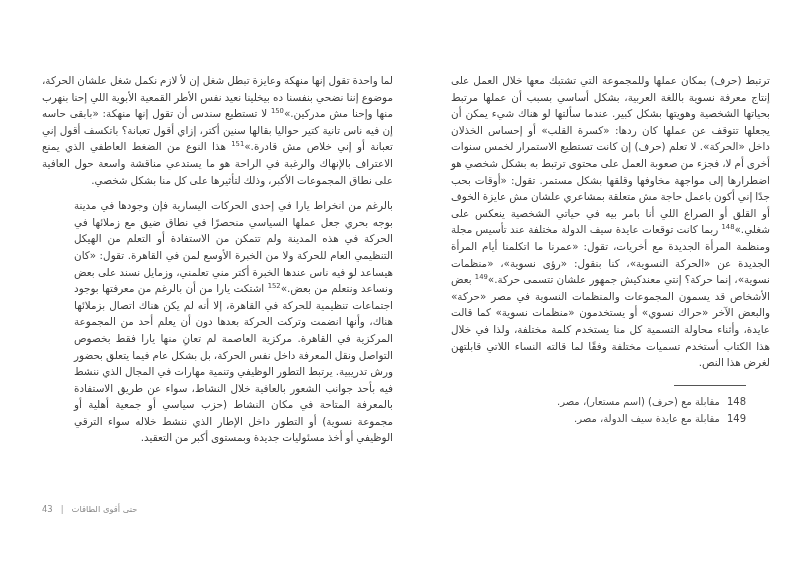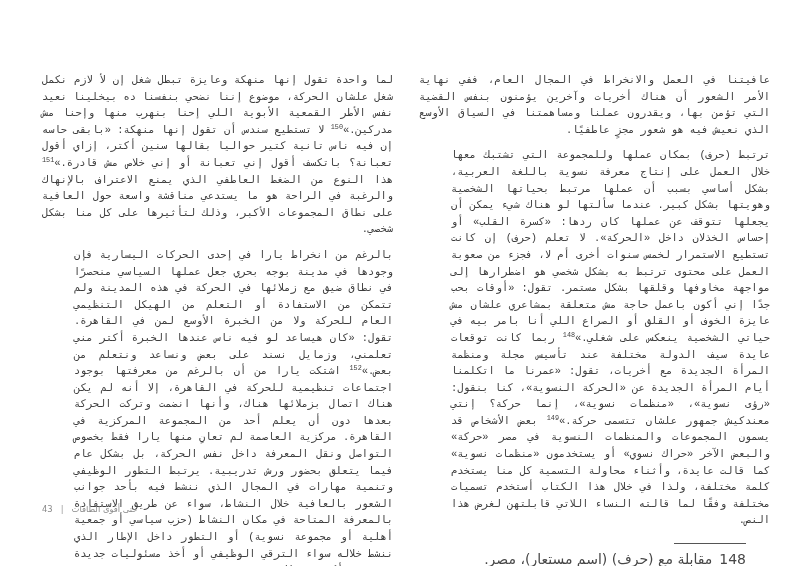--- a/index.html
+++ b/index.html
@@ -29,42 +29,41 @@
   .col {
     width: 351px;
     flex: 0 0 351px;
   }
   .para {
     margin: 0 0 9px 0;
     font-size: 10.4px;
     line-height: 16.6px;
     text-align: justify;
     word-spacing: -0.4px;
-    font-family: Liberation Mono, monospace;
   }
   .para:last-child { margin-bottom: 0; margin-left: 32px; }
   sup {
     font-size: 6.8px;
     line-height: 0;
     vertical-align: super;
     color: #3d3d3d;
   }
   .footnotes {
     margin-top: 14px;
     padding-left: 0;
     padding-right: 24px;
   }
   .fn-rule {
     width: 72px;
     border-top: 1px solid #555555;
     margin: 0 0 7px 0;
     height: 0;
   }
   .fn-line {
-    font-size: 14px;
+    font-size: 10px;
     line-height: 17.5px;
     color: #474747;
     text-align: right;
     white-space: nowrap;
   }
   .fn-num {
     margin-left: 7px;
   }
   .footer {
     position: absolute;
@@ -83,28 +82,28 @@
 </style>
 </head>
 <body>
 
 <div class="page">
 
   <div class="columns">
 
     <div class="col col-right">
       <div>
-          <p class="para">عافيتنا في العمل والانخراط في المجال العام، ففي نهاية الأمر الشعور أن هناك أخريات وآخرين يؤمنون بنفس القضية التي تؤمن بها، ويقدرون عملنا ومساهمتنا في السياق الأوسع الذي نعيش فيه هو شعور مجزٍ عاطفيًا.</p>
           <p class="para">ترتبط (حرف) بمكان عملها وللمجموعة التي تشتبك معها خلال العمل على إنتاج معرفة نسوية باللغة العربية، بشكل أساسي بسبب أن عملها مرتبط بحياتها الشخصية وهويتها بشكل كبير. عندما سألتها لو هناك شيء يمكن أن يجعلها تتوقف عن عملها كان ردها: «كسرة القلب» أو إحساس الخذلان داخل «الحركة». لا تعلم (حرف) إن كانت تستطيع الاستمرار لخمس سنوات أخرى أم لا، فجزء من صعوبة العمل على محتوى ترتبط به بشكل شخصي هو اضطرارها إلى مواجهة مخاوفها وقلقها بشكل مستمر. تقول: «أوقات بحب جدًا إني أكون باعمل حاجة مش متعلقة بمشاعري علشان مش عايزة الخوف أو القلق أو الصراع اللي أنا بامر بيه في حياتي الشخصية ينعكس على شغلي.»<sup>148</sup> ربما كانت توقعات عايدة سيف الدولة مختلفة عند تأسيس مجلة ومنظمة المرأة الجديدة مع أخريات، تقول: «عمرنا ما اتكلمنا أيام المرأة الجديدة عن «الحركة النسوية»، كنا بنقول: «رؤى نسوية»، «منظمات نسوية»، إنما حركة؟ إنتي معندكيش جمهور علشان تتسمى حركة.»<sup>149</sup> بعض الأشخاص قد يسمون المجموعات والمنظمات النسوية في مصر «حركة» والبعض الآخر «حراك نسوي» أو يستخدمون «منظمات نسوية» كما قالت عايدة، وأثناء محاولة التسمية كل منا يستخدم كلمة مختلفة، ولذا في خلال هذا الكتاب أستخدم تسميات مختلفة وفقًا لما قالته النساء اللاتي قابلتهن لغرض هذا النص.</p>
         </div>
 
       <div class="footnotes">
         <div class="fn-rule"></div>
         <div>
             <div class="fn-line"><span class="fn-num">148</span><span class="fn-text">مقابلة مع (حرف) (اسم مستعار)، مصر.</span></div>
+            <div class="fn-line"><span class="fn-num">149</span><span class="fn-text">مقابلة مع عايدة سيف الدولة، مصر.</span></div>
           </div>
       </div>
     </div>
 
     <div class="col col-left">
       <div>
           <p class="para">لما واحدة تقول إنها منهكة وعايزة تبطل شغل إن لأ لازم نكمل شغل علشان الحركة، موضوع إننا نضحي بنفسنا ده بيخلينا نعيد نفس الأطر القمعية الأبوية اللي إحنا بنهرب منها وإحنا مش مدركين.»<sup>150</sup> لا تستطيع سندس أن تقول إنها منهكة: «بابقى حاسه إن فيه ناس تانية كتير حواليا بقالها سنين أكتر، إزاي أقول تعبانة؟ باتكسف أقول إني تعبانة أو إني خلاص مش قادرة.»<sup>151</sup> هذا النوع من الضغط العاطفي الذي يمنع الاعتراف بالإنهاك والرغبة في الراحة هو ما يستدعي مناقشة واسعة حول العافية على نطاق المجموعات الأكبر، وذلك لتأثيرها على كل منا بشكل شخصي.</p>
           <p class="para">بالرغم من انخراط يارا في إحدى الحركات اليسارية فإن وجودها في مدينة بوجه بحري جعل عملها السياسي منحصرًا في نطاق ضيق مع زملائها في الحركة في هذه المدينة ولم تتمكن من الاستفادة أو التعلم من الهيكل التنظيمي العام للحركة ولا من الخبرة الأوسع لمن في القاهرة. تقول: «كان هيساعد لو فيه ناس عندها الخبرة أكتر مني تعلمني، وزمايل نسند على بعض ونساعد ونتعلم من بعض.»<sup>152</sup> اشتكت يارا من أن بالرغم من معرفتها بوجود اجتماعات تنظيمية للحركة في القاهرة، إلا أنه لم يكن هناك اتصال بزملائها هناك، وأنها انضمت وتركت الحركة بعدها دون أن يعلم أحد من المجموعة المركزية في القاهرة. مركزية العاصمة لم تعانِ منها يارا فقط بخصوص التواصل ونقل المعرفة داخل نفس الحركة، بل بشكل عام فيما يتعلق بحضور ورش تدريبية. يرتبط التطور الوظيفي وتنمية مهارات في المجال الذي ننشط فيه بأحد جوانب الشعور بالعافية خلال النشاط، سواء عن طريق الاستفادة بالمعرفة المتاحة في مكان النشاط (حزب سياسي أو جمعية أهلية أو مجموعة نسوية) أو التطور داخل الإطار الذي ننشط خلاله سواء الترقي الوظيفي أو أخذ مسئوليات جديدة وبمستوى أكبر من التعقيد.</p>
         </div>
     </div>

